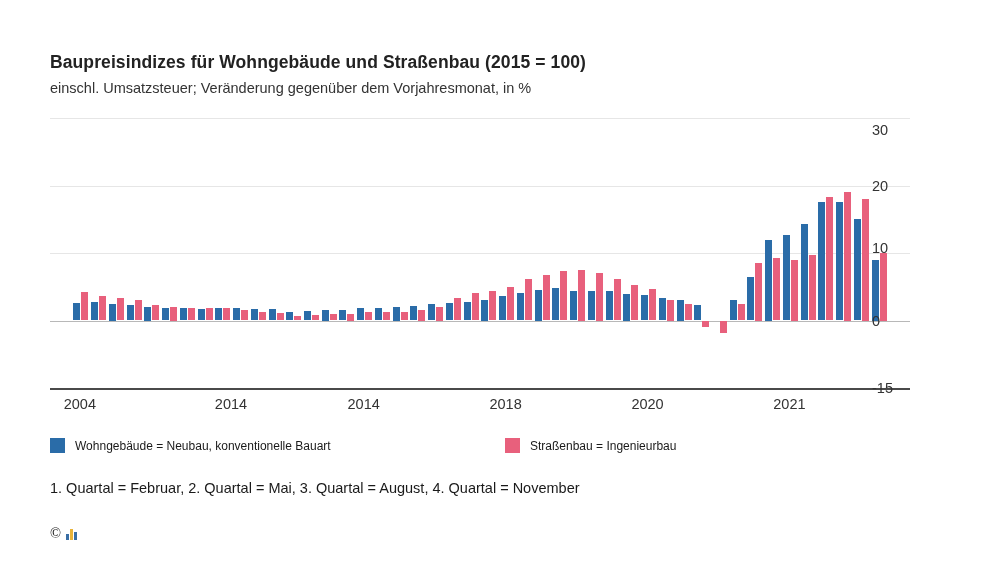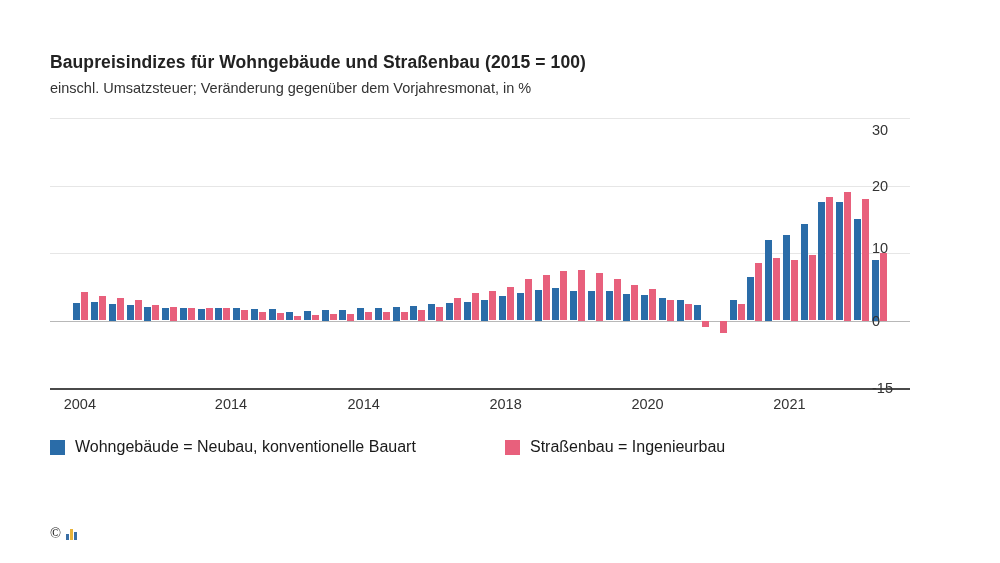--- a/index.html
+++ b/index.html
@@ -111,21 +111,21 @@
     align-items: center;
     white-space: nowrap;
   }
   .swatch {
     width: 15px;
     height: 15px;
     margin-right: 10px;
     display: inline-block;
   }
   .legend-label {
-    font-size: 16px;
+    font-size: 12px;
     color: #1a1a1a;
   }
   .footnote {
     position: absolute;
     left: 50px;
     top: 480px;
     font-size: 14.5px;
     color: #1a1a1a;
     white-space: nowrap;
   }
@@ -294,20 +294,21 @@
     <div class="legend-item" style="left:0px;">
       <span class="swatch" id="sw0" style="background: rgb(42, 108, 168);"></span>
       <span class="legend-label">Wohngebäude = Neubau, konventionelle Bauart</span>
     </div>
     <div class="legend-item" style="left:455px;">
       <span class="swatch" id="sw1" style="background: rgb(232, 96, 124);"></span>
       <span class="legend-label">Straßenbau = Ingenieurbau</span>
     </div>
   </div>
 
+  <div class="footnote">1. Quartal = Februar, 2. Quartal = Mai, 3. Quartal = August, 4. Quartal = November</div>
 
   <div class="source">
     <span class="copy source-text">©</span>
     <span class="destatis-logo">
         <i></i>
         <i></i>
         <i></i>
       </span>
   </div>
 

